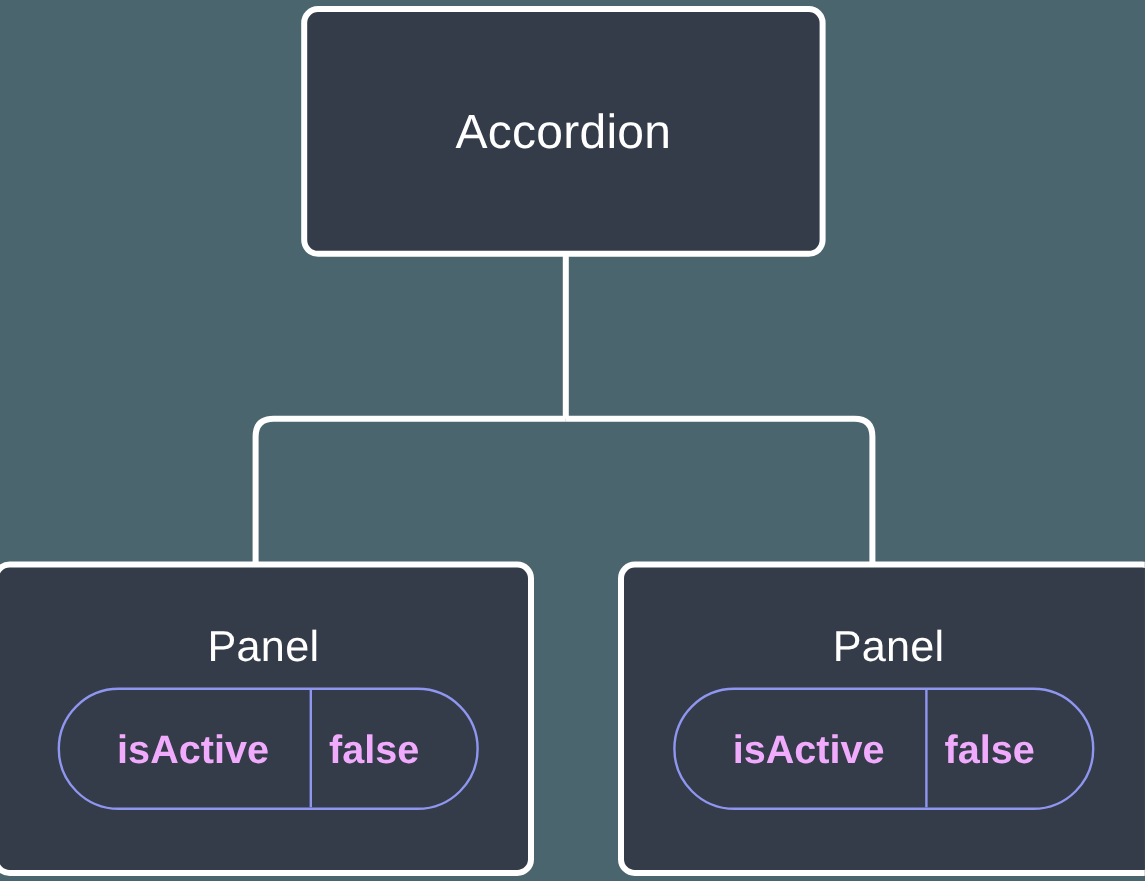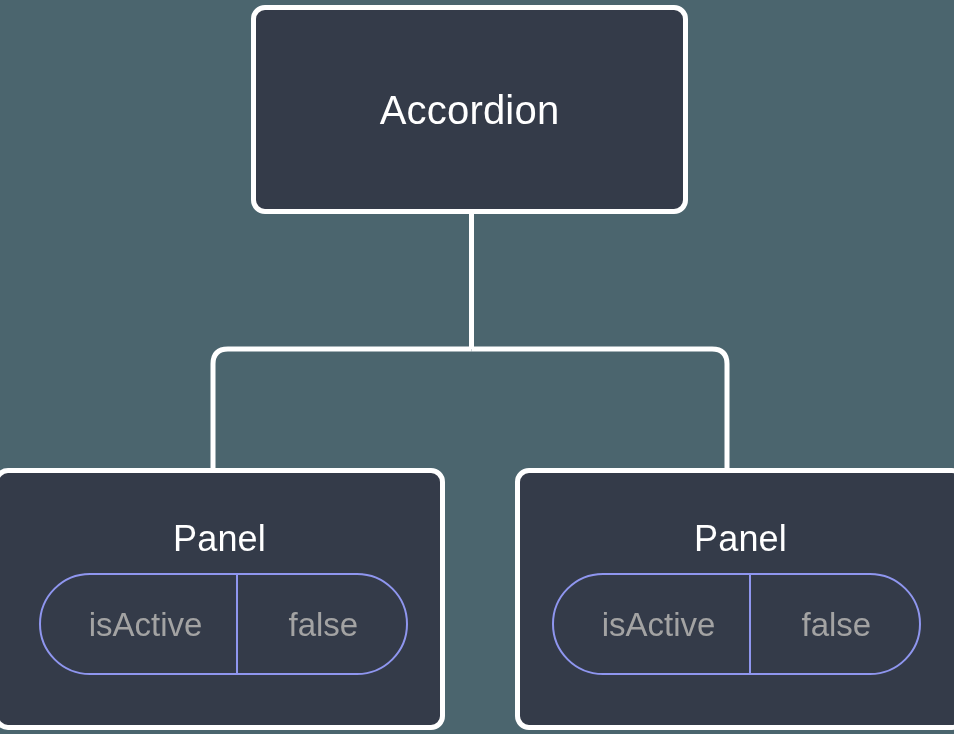--- a/index.html
+++ b/index.html
@@ -92,32 +92,33 @@
     border: 2px solid #8f96ef;
     border-radius: 999px;
     height: 98px;
     overflow: hidden;
   }
 
   .prop-cell {
     display: flex;
     align-items: center;
     justify-content: center;
-    color: #a3a3a3;
+    color: #f0abfc;
     font-size: 33px;
     line-height: 1;
     white-space: nowrap;
+    font-weight: bold;
   }
 
   .prop-key {
     padding: 0 34px 0 48px;
   }
 
   .prop-value {
-    padding: 0 48px 0 50px;
+    padding: 0 48px 0 14px;
     border-left: 2px solid #8f96ef;
   }
 
   .node-leaf-left .prop-pill {
     margin-left: 8px;
   }
 
   .node-leaf-right .prop-pill {
     margin-right: 8px;
   }

